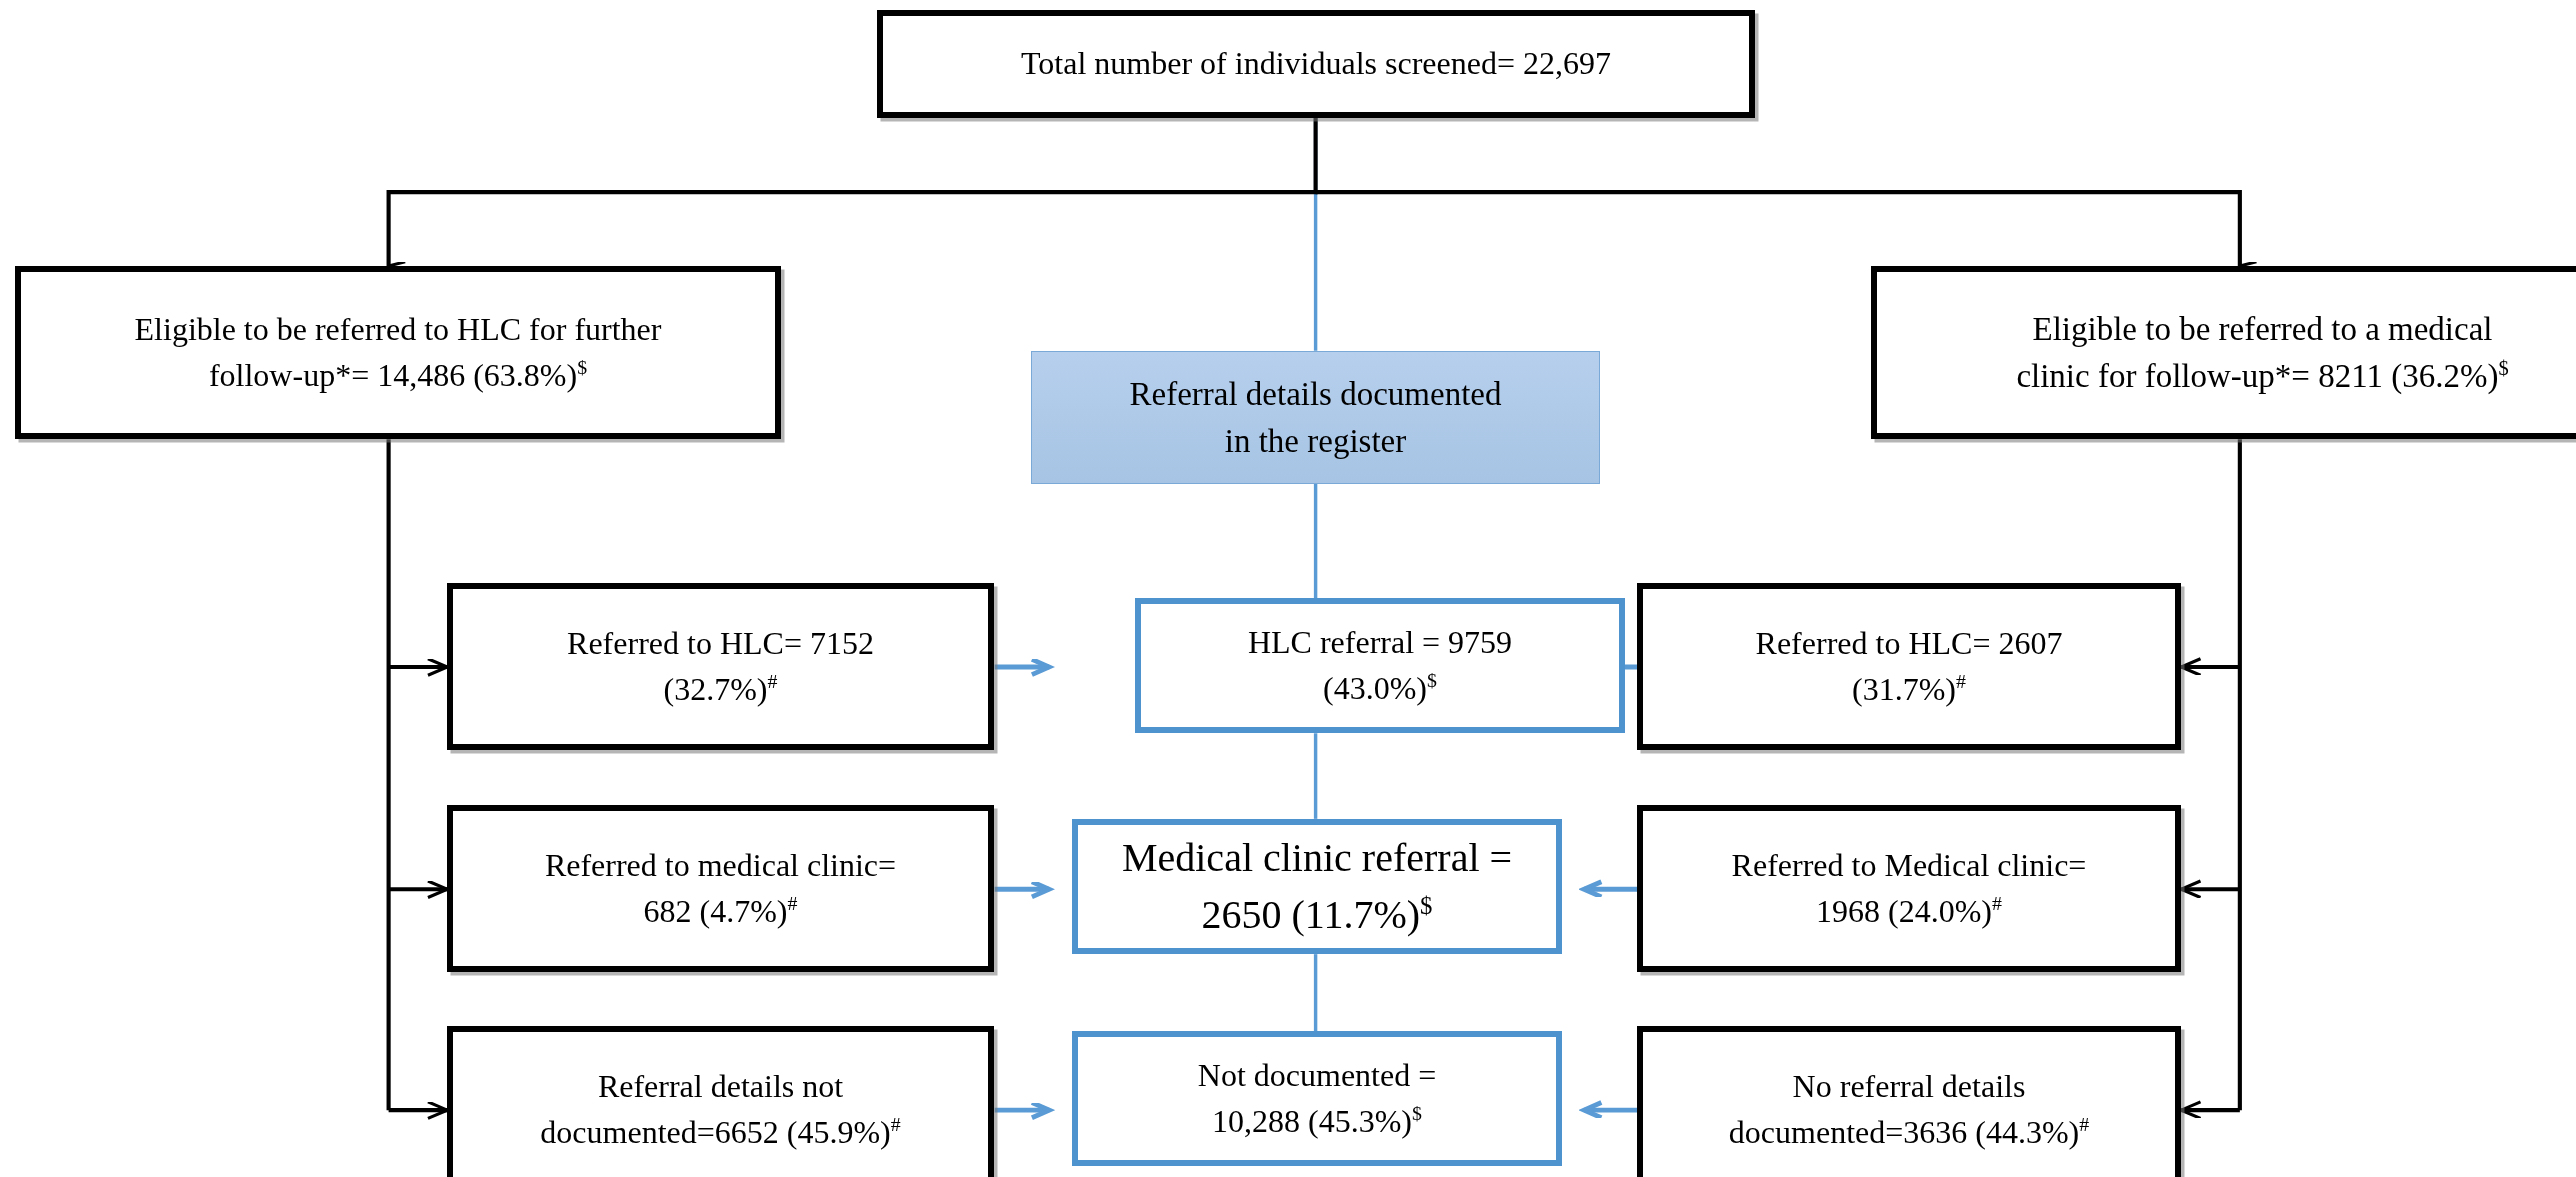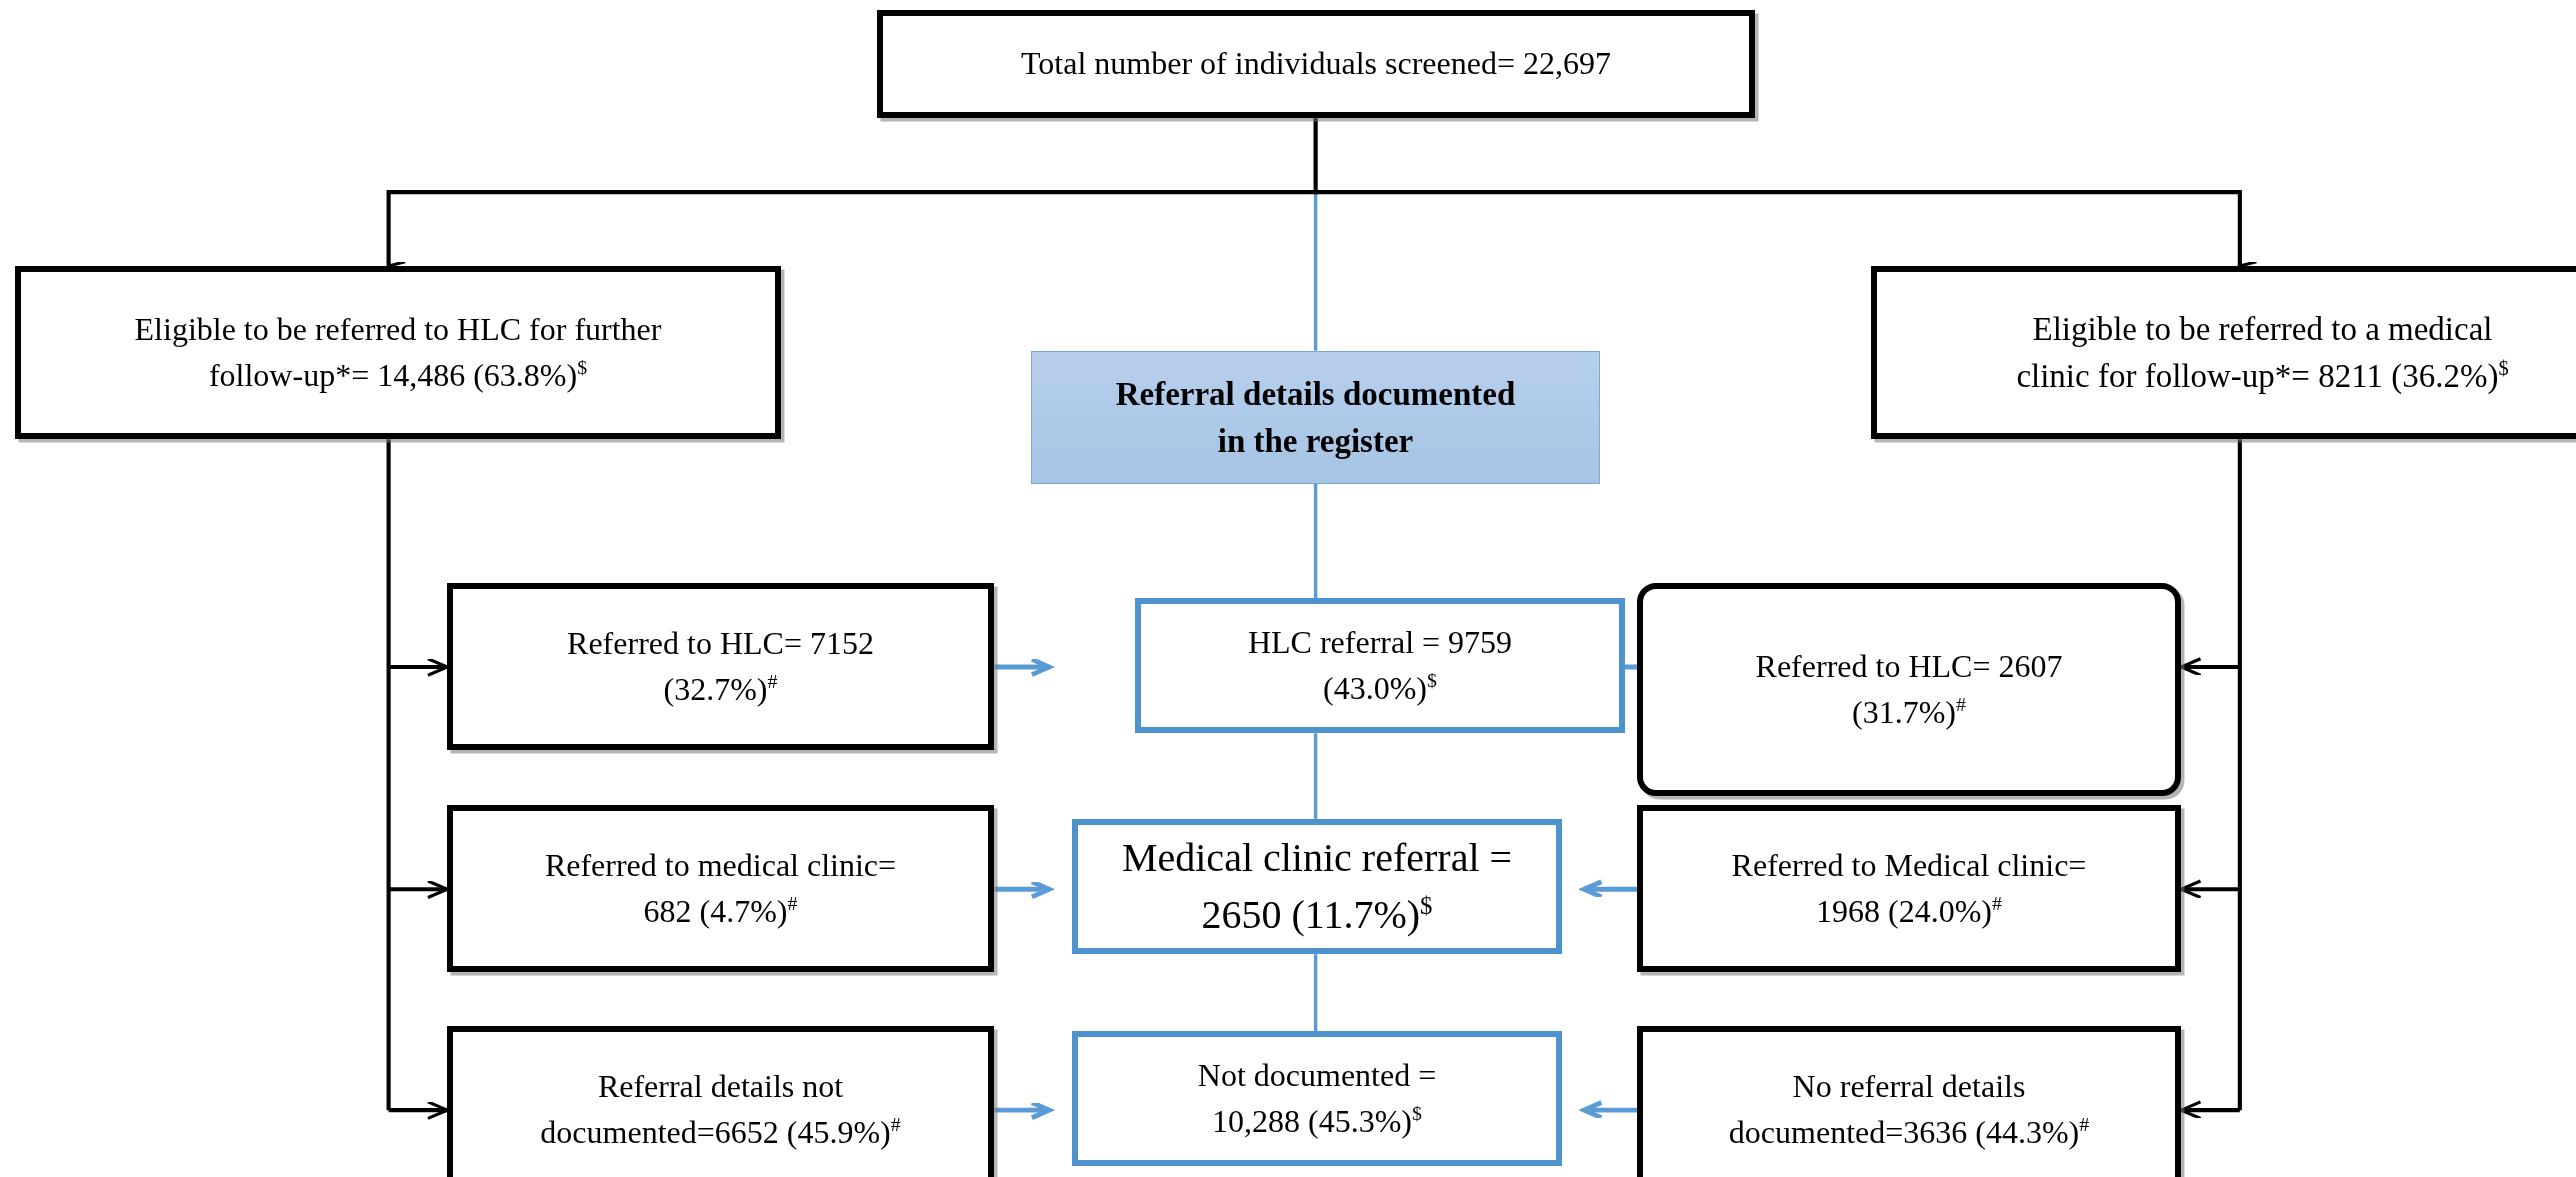--- a/index.html
+++ b/index.html
@@ -46,21 +46,21 @@
   .node.black {
     border: 6.2px solid #000000;
     box-shadow: 3.5px 3.5px 0 0 rgba(120,120,120,0.55);
   }
   .node.blue {
     border: 6.2px solid #4f93ce;
   }
   .node.header {
     border: 1.4px solid #7aa9d8;
     background: linear-gradient(180deg, #b6cfed 0%, #a7c4e4 100%);
-    font-weight: bold;
+    font-weight: normal;
     box-shadow: none;
   }
   sup {
     font-size: 0.62em;
     vertical-align: super;
     line-height: 0;
   }
   .ln2 { display:block; }
 </style>
 </head>
@@ -154,21 +154,21 @@
     </div>
   </div>
 
   <div class="node blue" style="left:1135px; top:598px; width:490px; height:135px; font-size:32px;">
     <div class="inner">
       <span>HLC referral = 9759</span>
       <span class="ln2"><span>(43.0%)</span><sup>$</sup></span>
     </div>
   </div>
 
-  <div class="node black" style="left:1637px; top:583px; width:544px; height:213px; font-size:32px;border-radius:19px;">
+  <div class="node black" style="left:1637px; top:583px; width:544px; height:167px; font-size:32px;">
     <div class="inner">
       <span>Referred to HLC= 2607</span>
       <span class="ln2"><span>(31.7%)</span><sup>#</sup></span>
     </div>
   </div>
 
   <div class="node black" style="left:447px; top:805px; width:547px; height:167px; font-size:32px;">
     <div class="inner">
       <span>Referred to medical clinic=</span>
       <span class="ln2"><span>682 (4.7%)</span><sup>#</sup></span>

